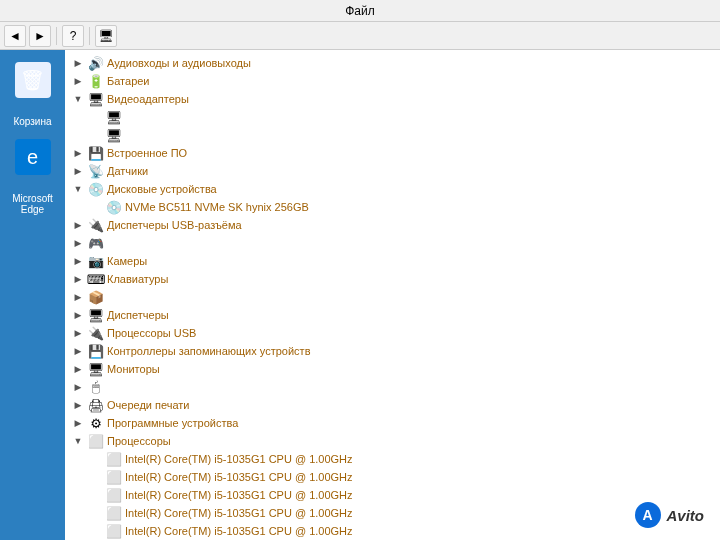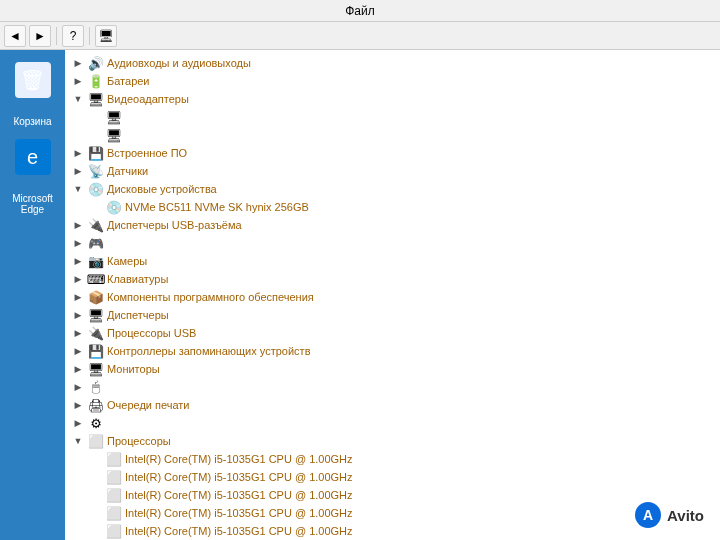--- a/index.html
+++ b/index.html
@@ -160,21 +160,21 @@
       height: 26px;
       border-radius: 50%;
       background: #0a6adb;
       display: flex;
       align-items: center;
       justify-content: center;
       color: white;
       font-size: 14px;
       font-weight: bold;
     }
-    .avito-text { color: #333; font-size: 15px; font-weight: 600; }
+    .avito-text { color: #333; font-size: 15px; font-weight: 600; font-style: italic; }
 
     
     .tree-panel::-webkit-scrollbar { width: 14px; }
     .tree-panel::-webkit-scrollbar-track { background: #f0f0f0; }
     .tree-panel::-webkit-scrollbar-thumb { background: #c0c0c0; border: 1px solid #999; }
   </style>
 </head>
 <body>
 
 <div class="menubar">
@@ -269,21 +269,20 @@
         <span class="item-label">Камеры</span>
       </div>
       <div class="tree-item">
         <span class="expand-btn" style="margin-left: 4px;">▶</span>
         <span class="item-icon">⌨</span>
         <span class="item-label">Клавиатуры</span>
       </div>
       <div class="tree-item">
         <span class="expand-btn" style="margin-left: 4px;">▶</span>
         <span class="item-icon">📦</span>
-        <span class="item-label">Компоненты программного обеспечения</span>
       </div>
       <div class="tree-item">
         <span class="expand-btn" style="margin-left: 4px;">▶</span>
         <span class="item-icon">🖥</span>
         <span class="item-label">Диспетчеры</span>
       </div>
       <div class="tree-item">
         <span class="expand-btn" style="margin-left: 4px;">▶</span>
         <span class="item-icon">🔌</span>
         <span class="item-label">Процессоры USB</span>
@@ -303,20 +302,21 @@
         <span class="item-icon">🖱</span>
       </div>
       <div class="tree-item">
         <span class="expand-btn" style="margin-left: 4px;">▶</span>
         <span class="item-icon">🖨</span>
         <span class="item-label">Очереди печати</span>
       </div>
       <div class="tree-item">
         <span class="expand-btn" style="margin-left: 4px;">▶</span>
         <span class="item-icon">⚙</span>
+        <span class="item-label">Программные устройства</span>
       </div>
       <div class="tree-item">
         <span class="expand-btn" style="margin-left: 4px;">▼</span>
         <span class="item-icon">⬜</span>
         <span class="item-label">Процессоры</span>
       </div>
       <div class="tree-item">
         <span class="expand-btn" style="margin-left: 22px;"></span>
         <span class="item-icon">⬜</span>
         <span class="item-label">Intel(R) Core(TM) i5-1035G1 CPU @ 1.00GHz</span>

